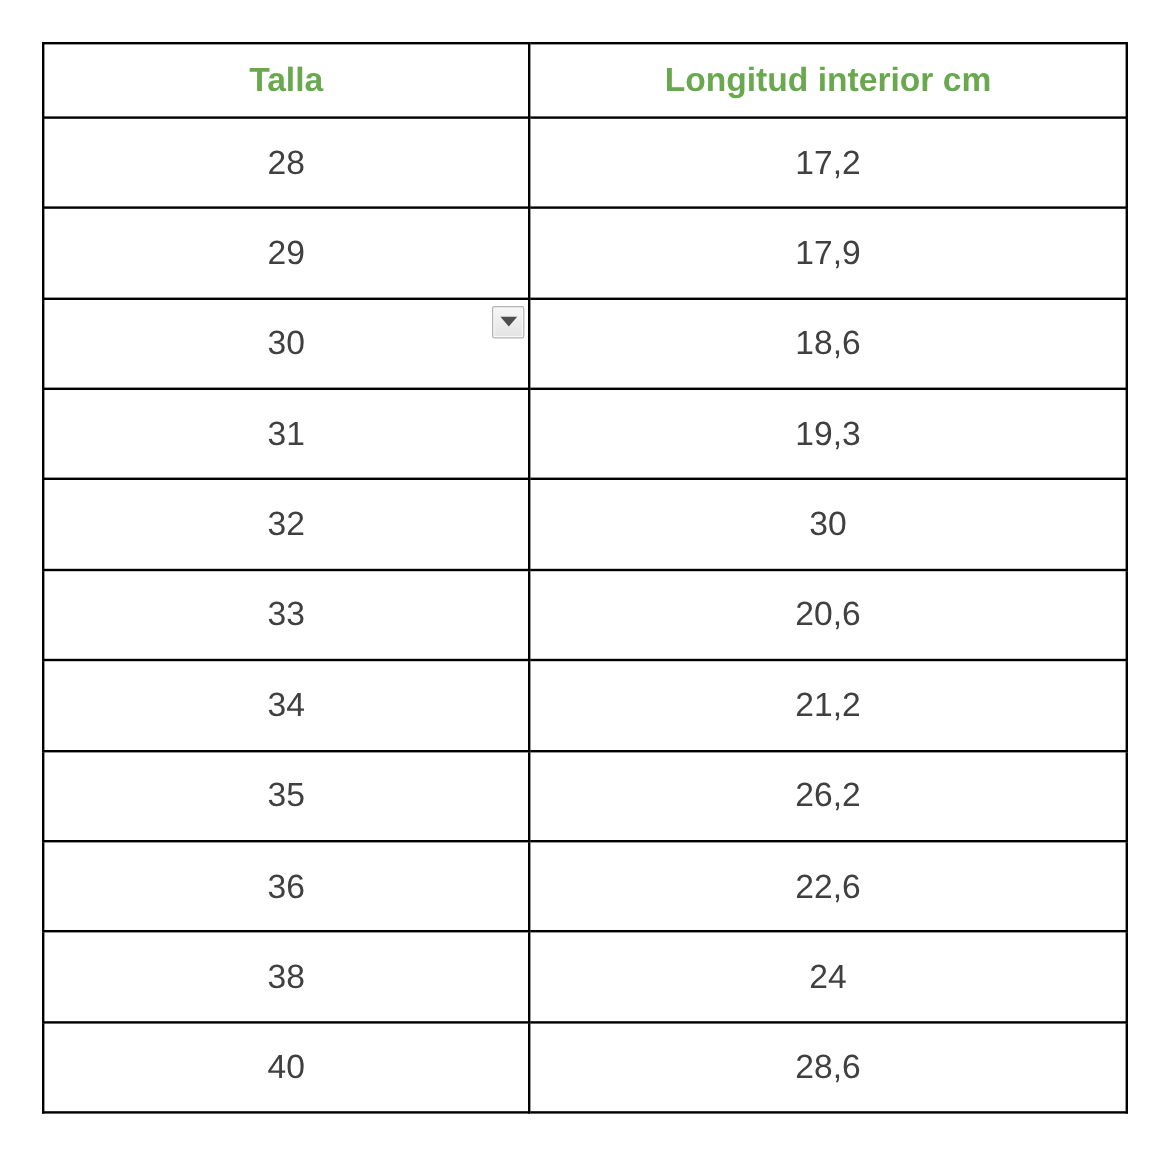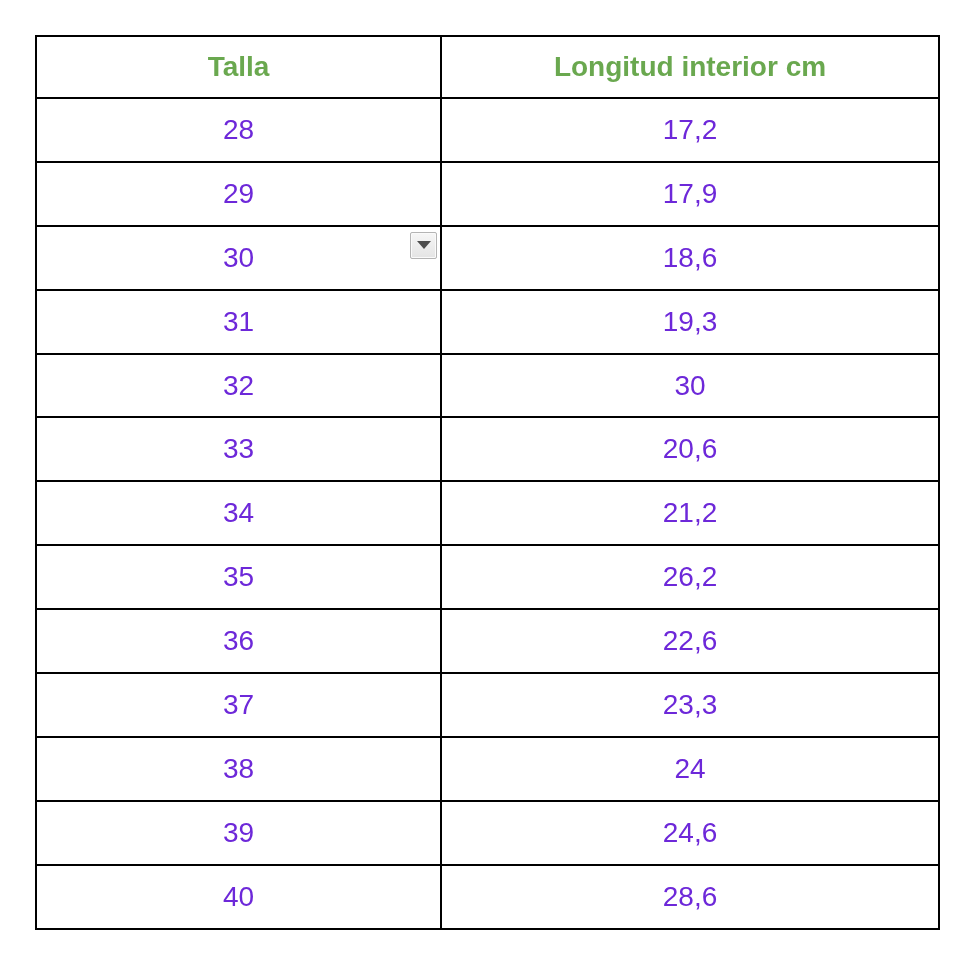--- a/index.html
+++ b/index.html
@@ -21,21 +21,21 @@
     width: 903px;
     height: 893px;
     background: #ffffff;
   }
   table.size-table th,
   table.size-table td {
     border: 2px solid #000000;
     text-align: center;
     vertical-align: middle;
     font-size: 28px;
-    color: #6d28d9;
+    color: #404040;
     position: relative;
     padding: 0;
     overflow: visible;
   }
   table.size-table thead tr { height: 62px; }
   table.size-table tbody tr { height: 63.9px; }
   table.size-table th {
     font-weight: bold;
     color: #6aa84f;
   }
@@ -116,30 +116,22 @@
       </tr>
       <tr>
         <td>35</td>
         <td>26,2</td>
       </tr>
       <tr>
         <td>36</td>
         <td>22,6</td>
       </tr>
       <tr>
-        <td>37</td>
-        <td>23,3</td>
-      </tr>
-      <tr>
         <td>38</td>
         <td>24</td>
-      </tr>
-      <tr>
-        <td>39</td>
-        <td>24,6</td>
       </tr>
       <tr>
         <td>40</td>
         <td>28,6</td>
       </tr>
     </tbody>
   </table>
 </div>
 
 </body></html>

